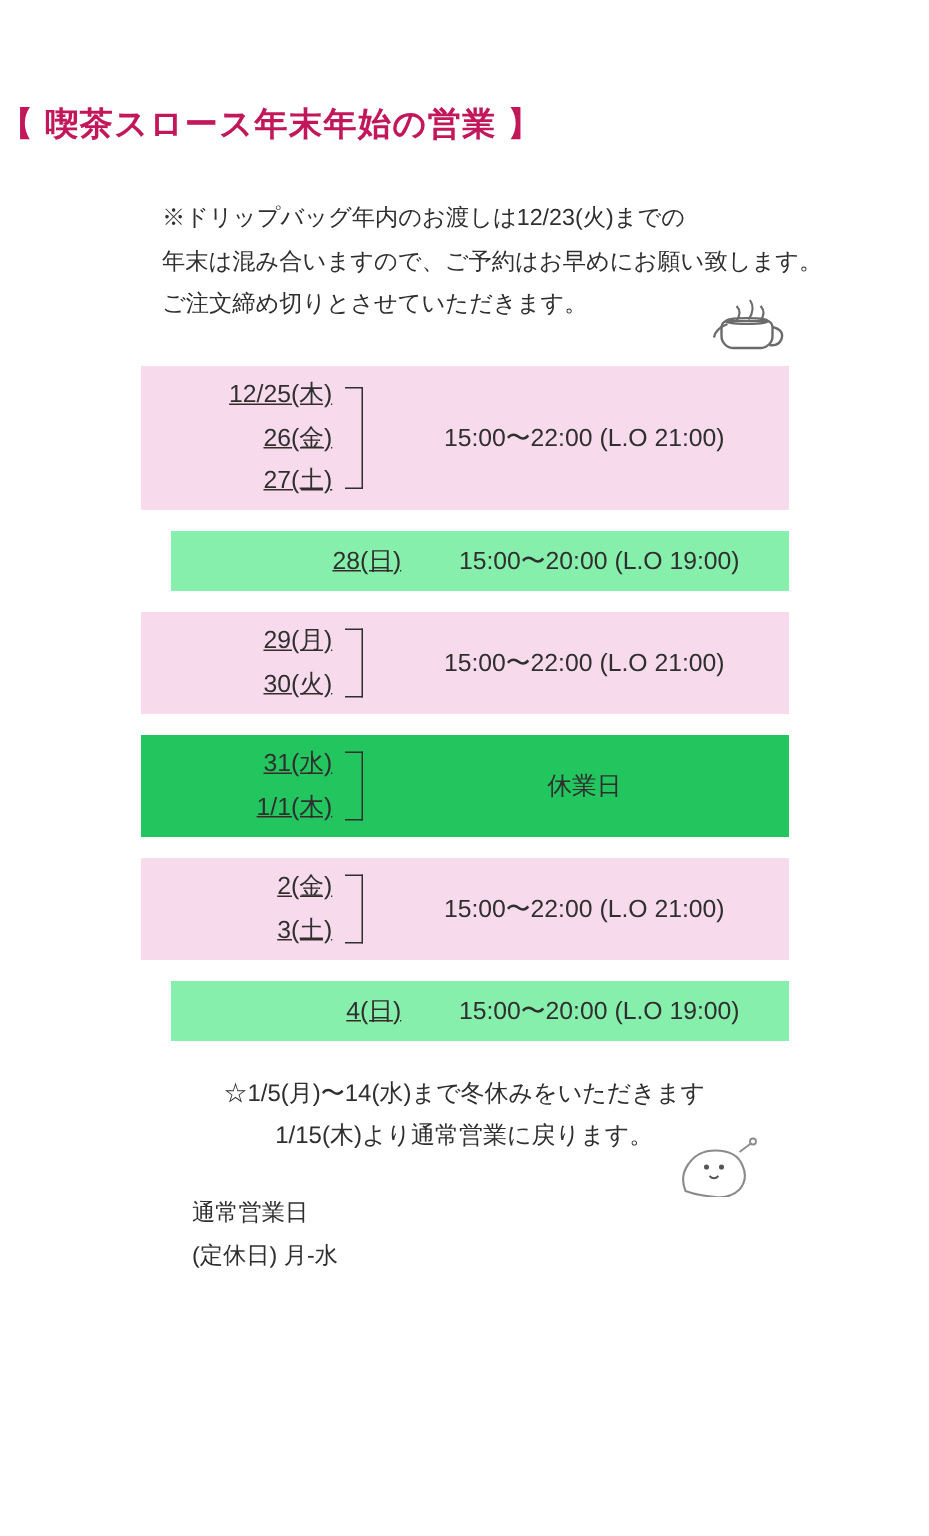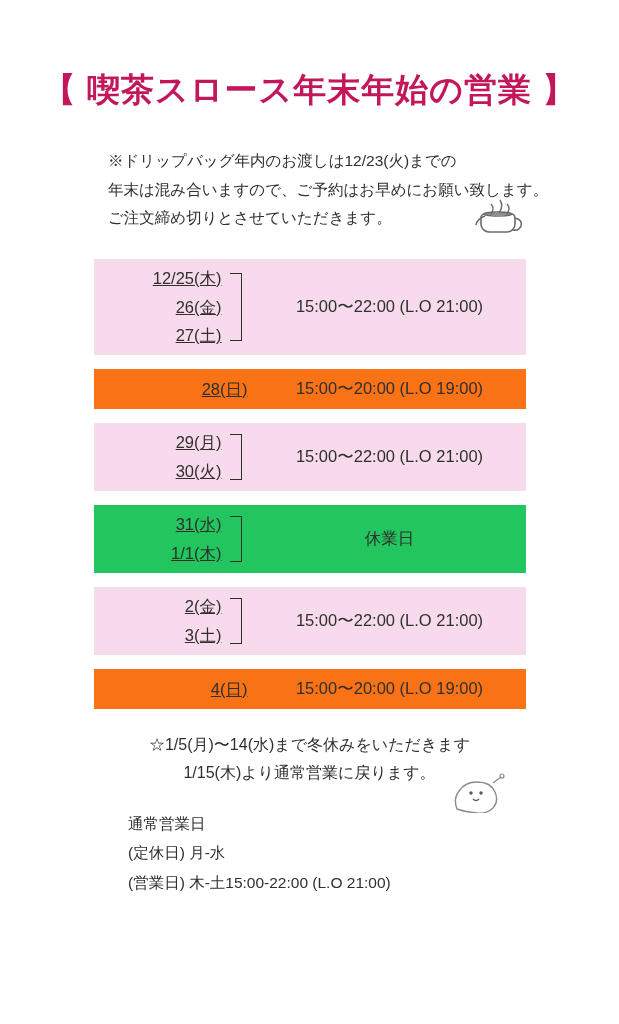--- a/index.html
+++ b/index.html
@@ -15,23 +15,22 @@
     overflow: hidden;
     position: relative;
   }
   .page {
     position: relative;
     width: 619px;
     height: 1024px;
     box-sizing: border-box;
   }
   .title {
-    text-align: center;
     color: #c2185b;
-    font-size: 33px;
+    font-size: 22px;
     font-weight: bold;
     letter-spacing: 1px;
     margin-top: 68px;
     margin-bottom: 0;
   }
   .intro {
     margin: 34px 0 0 72px;
     font-size: 15.5px;
     line-height: 1.85;
     color: #2f2f2f;
@@ -52,21 +51,21 @@
     margin: 26px auto 0 auto;
     width: 432px;
   }
   .row {
     display: flex;
     align-items: center;
     margin-bottom: 14px;
     box-sizing: border-box;
   }
   .row.pink { background: #f7dbec; }
-  .row.peach { background: #f97316; }
+  .row.peach { background: #86efac; margin-left: 20px; }
   .row.blue { background: #22c55e; }
   .row .dates {
     width: 160px;
     padding: 0 6px 0 0;
     box-sizing: border-box;
     position: relative;
     display: flex;
     flex-direction: column;
     align-items: flex-end;
     justify-content: center;
@@ -214,16 +213,15 @@
       <circle cx="36" cy="28" r="1.7" fill="#555"></circle>
       <path d="M28 34 q3 3 6 0" fill="none" stroke="#555" stroke-width="1.2"></path>
       <path d="M48 18 l8 -6" stroke="#8a8a8a" stroke-width="1.2" fill="none"></path>
       <circle cx="57" cy="11" r="2" fill="none" stroke="#8a8a8a" stroke-width="1.2"></circle>
     </svg>
   </div>
 
   <div class="regular">
     <div>通常営業日</div>
     <div>(定休日) 月-水</div>
-    <div>(営業日) 木-土15:00-22:00 (L.O 21:00)</div>
   </div>
 
 </div>
 
 </body></html>

